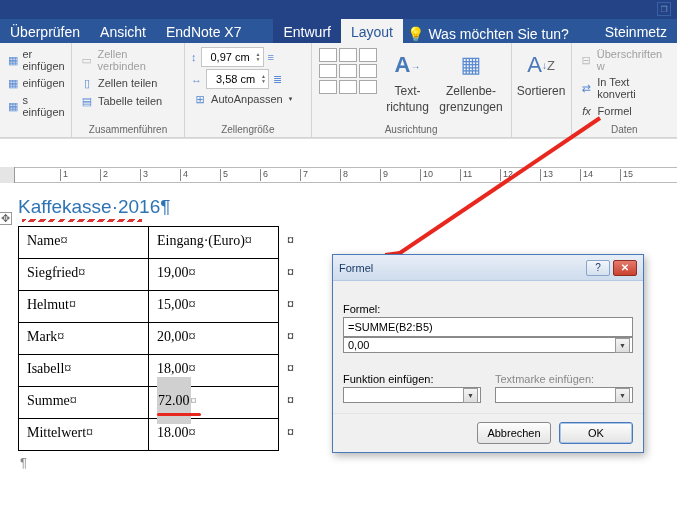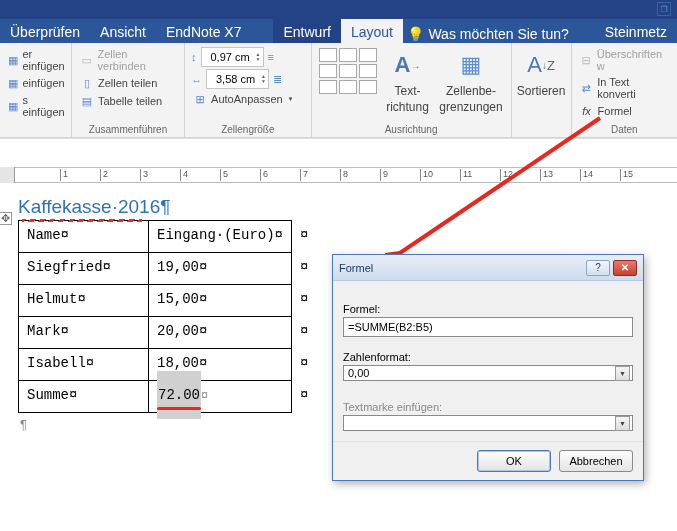--- a/index.html
+++ b/index.html
@@ -35,21 +35,21 @@
 .algrid .row{display:flex}
 .ruler{height:48px;background:#fff;border-top:1px solid #ddd;position:relative;overflow:hidden}
 .rulebar{position:absolute;left:0;right:0;top:28px;height:16px;background:#fff;border-top:1px solid #bbb;border-bottom:1px solid #bbb}
 .rulegray{position:absolute;left:0;width:15px;top:28px;height:16px;background:#e5e5e5;border-right:1px solid #999}
 .ruletick{position:absolute;top:30px;font-size:9px;color:#555;border-left:1px solid #888;height:12px;padding-left:2px}
 .doc{padding:10px 18px;position:relative}
 .heading{color:#2e74b5;font-family:"Calibri Light","Segoe UI Light",sans-serif;font-size:19px;padding-bottom:2px;position:relative}
 .heading .sq{position:absolute;left:4px;bottom:-2px;width:120px;height:3px}
 .heading .sq::before{content:"";position:absolute;inset:0;background:repeating-linear-gradient(-45deg,#d33 0 4px,transparent 4px 7px)}
 .handle{position:absolute;left:-1px;top:26px;width:13px;height:13px;border:1px solid #999;display:flex;align-items:center;justify-content:center;font-size:11px;color:#666;line-height:1}
-.tbl{border-collapse:collapse;font-family:Liberation Mono, monospace;font-size:14px}
+.tbl{border-collapse:collapse;margin-top:6px;font-family:Liberation Serif, serif;font-size:14px}
 .tbl td{border:1px solid #000;padding:6px 8px;min-width:130px;height:32px;vertical-align:top;position:relative}
 .cellmark{color:#888;font-size:12px}
 .hl{background:#d0d0d0;padding:16px 1px}
 .underred{position:absolute;left:8px;bottom:2px;width:44px;height:3px;background:#e8281f;border-radius:2px}
 .para{font-size:13px;color:#888;padding:4px 2px}
 
 .dialog{position:absolute;left:332px;top:254px;width:312px;background:#f0f0f0;border:1px solid #4a79b9;box-shadow:2px 3px 8px rgba(0,0,0,0.3);font-size:11px}
 .dlg-title{height:26px;background:linear-gradient(#e8eef7,#cedced);border-bottom:1px solid #b7c9e2;display:flex;align-items:center;padding:0 6px;color:#1b3a66;font-weight:400}
 .dlg-title .sp{flex:1}
 .dlg-title .cbtn{width:24px;height:16px;margin-left:3px;border:1px solid #8aa5c9;border-radius:2px;display:flex;align-items:center;justify-content:center;font-size:10px;background:linear-gradient(#f2f6fb,#d4e0ee)}
@@ -266,20 +266,25 @@
     <tr>
           <td>Isabell¤</td>
           <td>18,00¤</td>
           <td style="border:none;min-width:18px">¤</td>
         </tr>
     <tr>
       <td>Summe¤</td>
       <td><span class="hl">72.00</span><span class="cellmark">¤</span><span class="underred"></span></td>
       <td style="border:none;min-width:18px">¤</td>
     </tr>
+    <tr>
+          <td>Mittelwert¤</td>
+          <td>18.00¤</td>
+          <td style="border:none;min-width:18px">¤</td>
+        </tr>
   </tbody>
     </table>
   <div class="para">¶</div>
 </div>
 
 <svg class="arrow" viewBox="0 0 230 150">
   <defs>
       <marker id="ah" markerWidth="12" markerHeight="10" refX="2" refY="5" orient="auto">
         <path d="M10,0 L0,5 L10,10 Z" fill="#e8281f"></path>
       </marker>
@@ -290,32 +295,38 @@
 <div class="dialog">
   <div class="dlg-title">
     <span>Formel</span>
     <span class="sp"></span>
     <span class="cbtn">?</span>
     <span class="cbtn red">✕</span>
   </div>
   <div class="dlg-body">
     <div class="fld-lab">Formel:</div>
     <input class="txtbox" value="=SUMME(B2:B5)" style="">
-    <div class="fld-lab">Zahlenformat:</div>
     <div class="cbo">
         <span>0,00</span>
         <span class="dd">▼</span>
       </div>
     <div class="dlg-row">
+      <div class="dlg-col">
+        <div class="fld-lab">Funktion einfügen:</div>
+        <div class="cbo">
+            <span></span>
+            <span class="dd">▼</span>
+          </div>
+      </div>
       <div class="dlg-col">
         <div class="fld-lab" style="color:#888">Textmarke einfügen:</div>
         <div class="cbo" style="color:#aaa">
             <span></span>
             <span class="dd">▼</span>
           </div>
       </div>
     </div>
   </div>
   <div class="dlg-ftr">
+    <div class="dlg-btn">Abbrechen</div>
     <div class="dlg-btn def">OK</div>
-    <div class="dlg-btn">Abbrechen</div>
   </div>
 </div>
 
 </body></html>

